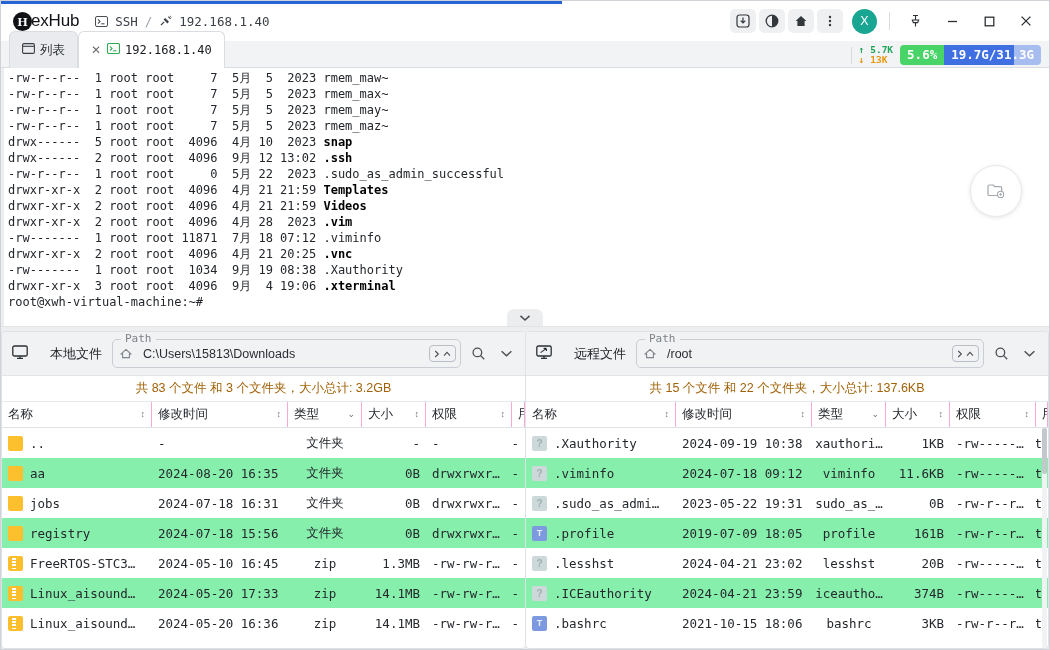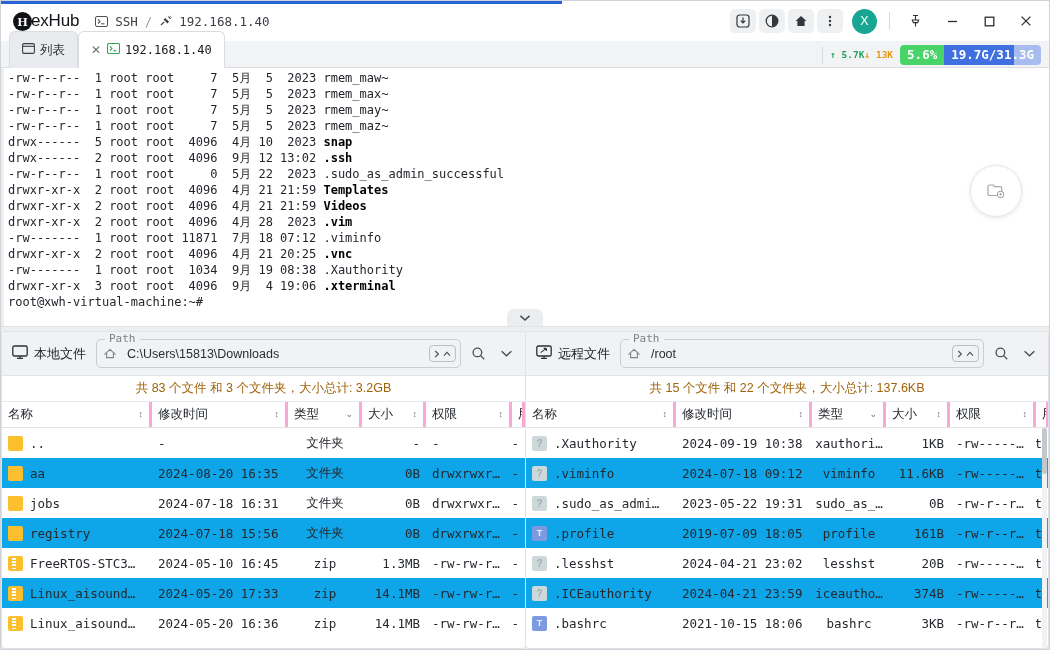--- a/index.html
+++ b/index.html
@@ -99,21 +99,21 @@
   .tab .tab-close { color: #6b7075; font-size: 12px; margin-right: 1px; }
   .tab .tab-label { font-family: "DejaVu Sans Mono", monospace; font-size: 12px; }
   .tab .tab-label.cjk { font-family: "Liberation Sans", sans-serif; font-size: 12.5px; }
 
   .stats {
     margin-left: auto; display: flex; align-items: center; gap: 7px;
     padding-right: 8px; padding-bottom: 2px;
   }
   .stats .vsep { width:1px; height:17px; background:#d6dade; }
   .netcol {
-    display: flex; line-height: 10px;
+    display: flex; flex-direction: column; line-height: 10px;
     font-family: "DejaVu Sans Mono", monospace; font-size: 9.5px; font-weight: bold;
   }
   .net-up { color: #22a35a; }
   .net-dn { color: #e8960c; }
   .badgegroup { display:flex; border-radius: 4px; overflow:hidden; }
   .badge {
     font-family: "DejaVu Sans Mono", monospace;
     font-size: 12.5px; color: #fff; font-weight: 600;
     padding: 2px 7px 3px; display:flex; align-items:center;
   }
@@ -174,21 +174,21 @@
   .pane.left { border-right: none; }
   .pane-toolbar {
     flex: 0 0 44px;
     display: flex; align-items: center;
     padding: 0 8px 0 10px;
     background: #f1f2f4;
     border-bottom: 1px solid #e2e5e8;
     gap: 6px;
   }
   .pane-title {
-    display: flex; align-items: center; gap: 6px;
+    display: flex; align-items: center; gap: 22px;
     font-size: 13px; color: #23272b; white-space: nowrap;
   }
   .path-field {
     position: relative; flex: 1 1 auto; min-width: 0;
     height: 29px; margin-left: 4px;
     border: 1px solid #c9ced4; border-radius: 5px;
     display: flex; align-items: center;
     padding: 0 4px 0 7px;
     background: #f1f2f4;
   }
@@ -224,33 +224,33 @@
   .colhead {
     flex: 0 0 26px;
     display: flex; align-items: stretch;
     background: #ffffff;
     border-bottom: 1px solid #dfe3e7;
     font-size: 12.5px; color: #24282d;
   }
   .colhead .cell {
     display: flex; align-items: center; gap: 3px;
     padding: 0 6px;
-    border-right: 3px solid #f9a8d4;
+    border-right: 1px solid #f9a8d4;
     white-space: nowrap; overflow: hidden;
     cursor: pointer;
   }
   .colhead .cell .sorticon { margin-left: auto; color: #6c7277; font-size: 9px; line-height: 1; }
   .rows { flex: 1 1 auto; overflow: hidden; position: relative; }
   .row {
     height: 30px; display: flex; align-items: center;
     font-family: "DejaVu Sans Mono", monospace;
     font-size: 12.5px; color: #25292e;
     cursor: default;
   }
-  .row.alt { background: #0ea5e9; }
+  .row.alt { background: #86efac; }
   .row .cell {
     padding: 0 6px; white-space: nowrap; overflow: hidden; text-overflow: ellipsis;
     display: flex; align-items: center;
   }
   .row .cell.name { gap: 7px; }
   .c-name { flex: 0 0 150px; }
   .c-mtime { flex: 0 0 136px; justify-content: flex-start; }
   .c-type { flex: 0 0 74px; justify-content: center; }
   .c-size { flex: 0 0 64px; justify-content: flex-end; }
   .c-perm { flex: 0 0 86px; justify-content: flex-start; }

